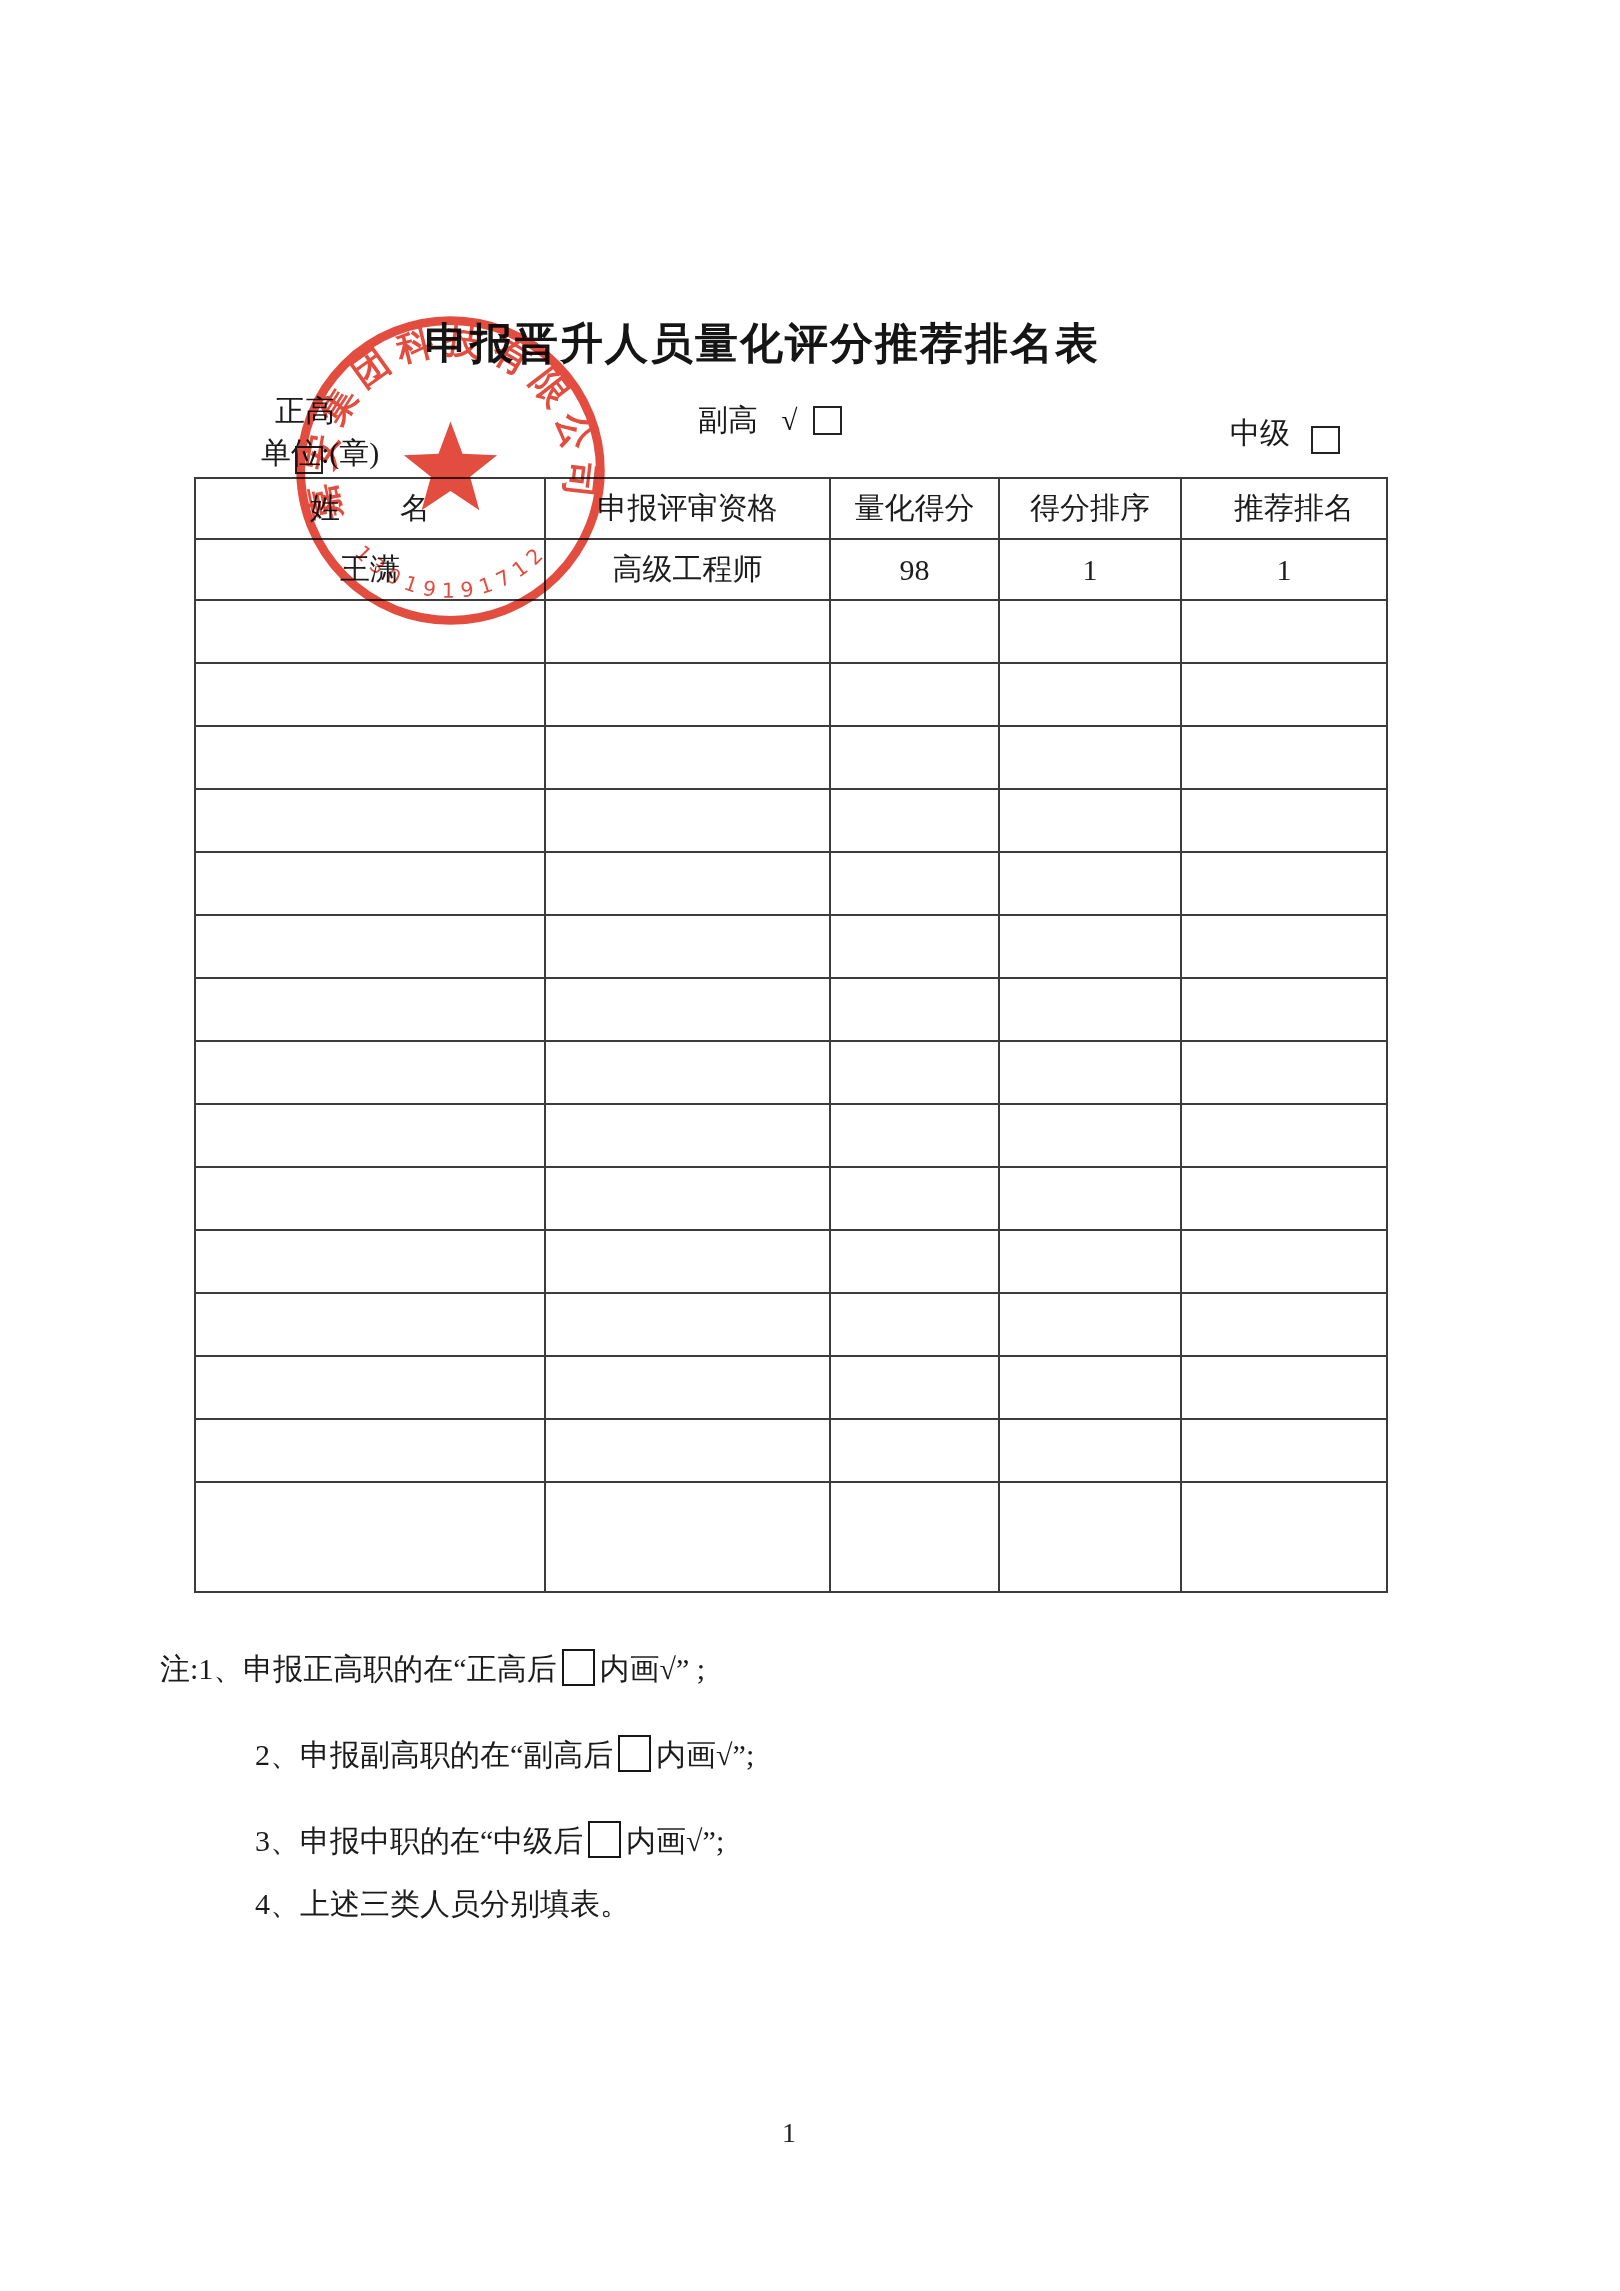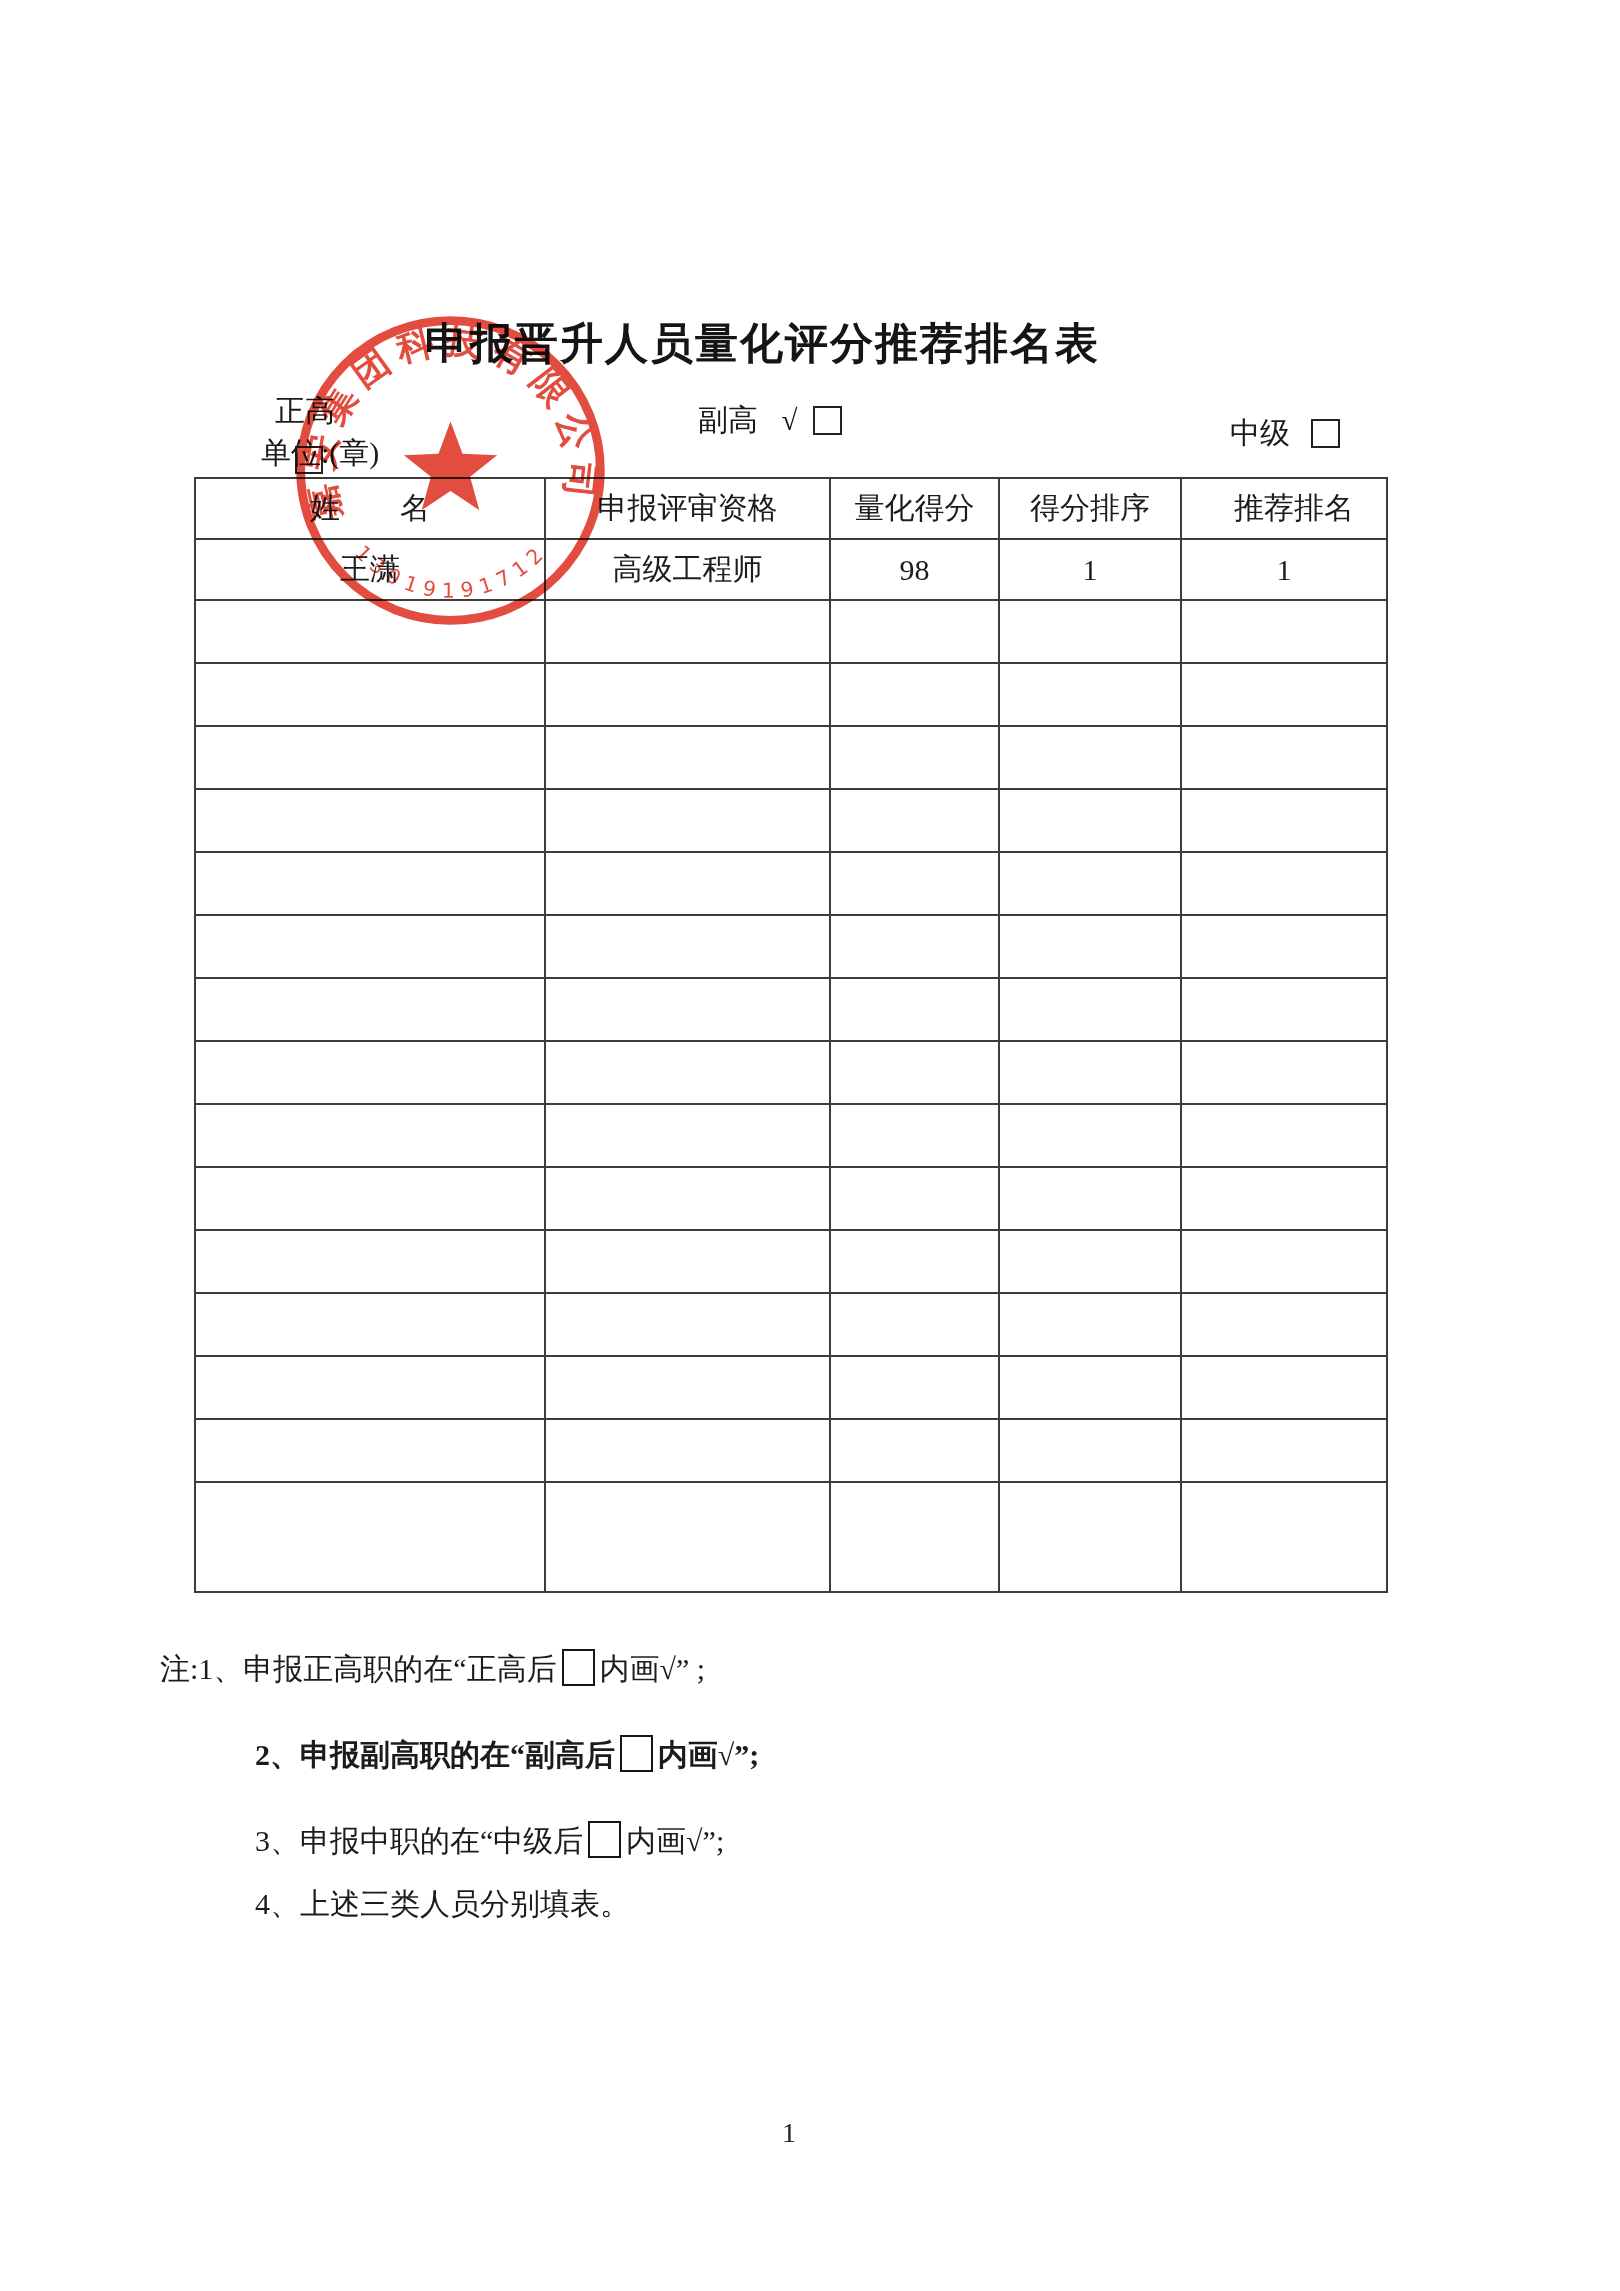--- a/index.html
+++ b/index.html
@@ -13,21 +13,21 @@
     overflow:hidden;
   }
   .doc-title{
     position:absolute;left:390px;top:315px;width:745px;
     text-align:center;font-size:43px;font-weight:700;letter-spacing:2px;
     color:#151515;
   }
   .level-group{position:absolute;display:flex;align-items:center;gap:13.7px;font-size:30px;color:#1a1a1a;}
   .lg-zheng{left:275px;top:391px;flex-direction:column;}
   .lg-fu{left:698px;top:400px;}
-  .lg-zhong{left:1230px;top:413px;}
+  .lg-zhong{left:1230px;top:413px;align-items:flex-end;}
   .checkbox{display:inline-block;width:24.5px;height:24.5px;border:2px solid #222;background:transparent;margin-left:7.8px;}
   .lg-fu .checkbox{margin-left:2px;}
   .checkmark{font-size:29px;margin-left:9.8px;color:#111;}
   .unit-line{position:absolute;left:261px;top:433px;font-size:30px;color:#1a1a1a;}
   .rank-table{
     position:absolute;left:194px;top:477px;width:1162px;
     border-collapse:collapse;table-layout:fixed;
   }
   .rank-table td{
     border:2px solid #3c3c3c;
@@ -40,21 +40,21 @@
   .rank-table .c2{width:167px;margin-left:35px;}
   .rank-table .c3{width:180px;}
   .rank-table .c4{width:184px;padding-left:20px;}
   .row-header{height:61px;}
   .row-filled{height:61px;}
   .row-empty{height:63px;}
   .row-last{height:110px;}
   .notes{position:absolute;left:0;top:0;width:1620px;height:2292px;pointer-events:none;}
   .note-line{position:absolute;font-size:30px;color:#1b1b1b;white-space:nowrap;text-align:center;}
   .n1{left:160px;top:1649px;}
-  .n2{left:255px;top:1735px;font-weight:bold;}
+  .n2{left:255px;top:1735px;}
   .n3{left:255px;top:1821px;}
   .n4{left:255px;top:1884px;}
   .inline-box{
     display:inline-block;width:29px;height:33px;
     border:2.9px solid #161616;margin:0 4.9px;vertical-align:-6.9px;
   }
   .page-number{position:absolute;left:745px;top:2117px;width:88px;text-align:center;font-size:28px;color:#222;}
   .stamp{
     position:absolute;left:284px;top:304px;width:333px;height:333px;
     mix-blend-mode:multiply;opacity:.9;

